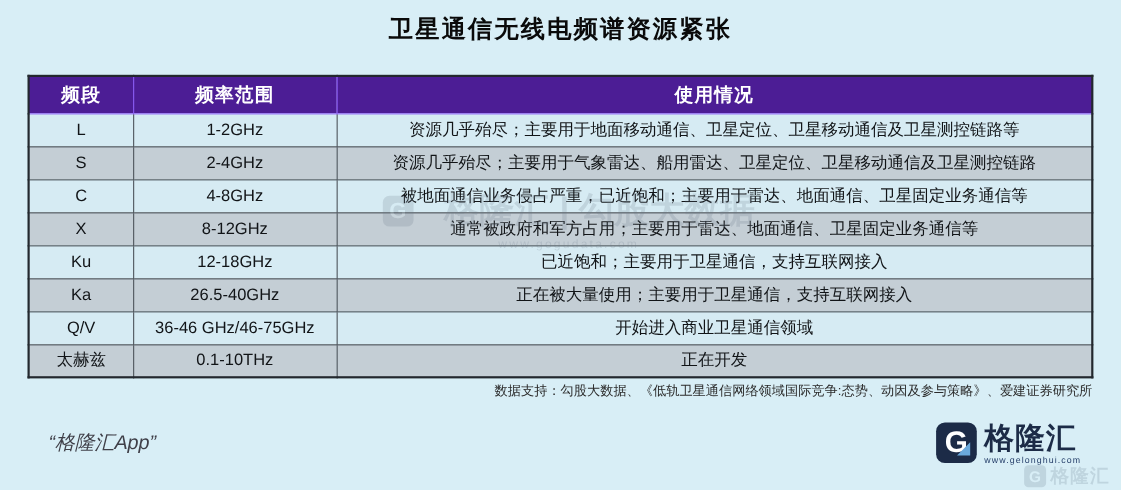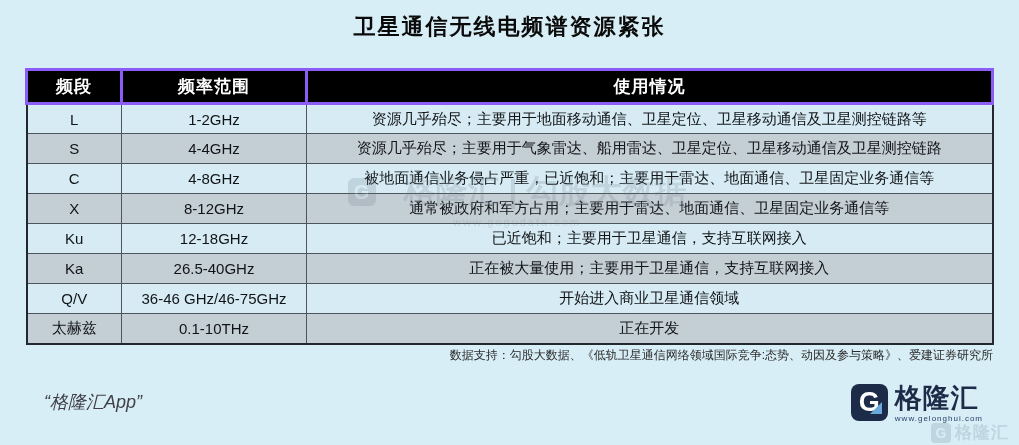--- a/index.html
+++ b/index.html
@@ -19,26 +19,26 @@
     letter-spacing:2px;
   }
   table.spectrum {
     position:absolute;
     left:25px; top:68px;
     width:969px;
     border-collapse:collapse;
     border:2px solid #23282e;
   }
   table.spectrum th {
-    background:#000000;
+    background:#4c1d95;
     color:#ffffff;
     font-size:17px;
     font-weight:bold;
     height:34px;
-    border:3px solid #8b5cf6;
+    border:1px solid #8b5cf6;
     letter-spacing:1px;
     text-align:center;
   }
   table.spectrum td {
     height:30px;
     font-size:15px;
     text-align:center;
     color:#111417;
     border:1px solid #4d545b;
     padding:0 6px;
@@ -157,21 +157,21 @@
     </tr>
   </thead>
   <tbody>
     <tr>
       <td>L</td>
       <td>1-2GHz</td>
       <td>资源几乎殆尽；主要用于地面移动通信、卫星定位、卫星移动通信及卫星测控链路等</td>
     </tr>
     <tr>
       <td>S</td>
-      <td>4-4GHz</td>
+      <td>2-4GHz</td>
       <td>资源几乎殆尽；主要用于气象雷达、船用雷达、卫星定位、卫星移动通信及卫星测控链路</td>
     </tr>
     <tr>
       <td>C</td>
       <td>4-8GHz</td>
       <td>被地面通信业务侵占严重，已近饱和；主要用于雷达、地面通信、卫星固定业务通信等</td>
     </tr>
     <tr>
       <td>X</td>
       <td>8-12GHz</td>

